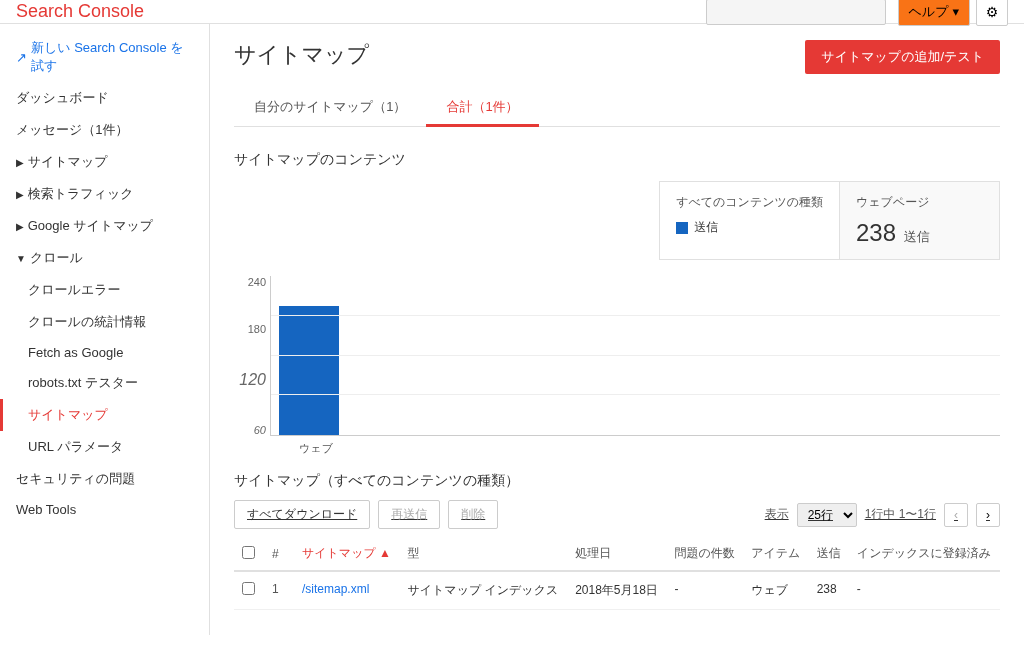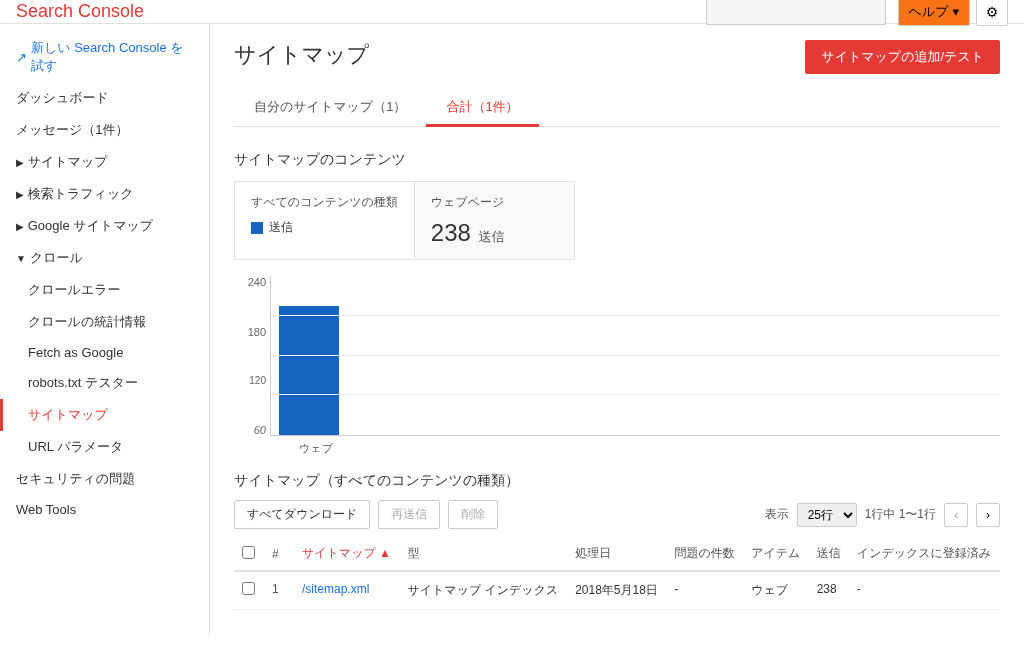--- a/index.html
+++ b/index.html
@@ -162,20 +162,21 @@
       font-weight: 500;
       color: #333;
       margin-bottom: 12px;
     }
 
     
     .sitemap-content-card {
       display: flex;
       gap: 0;
       margin-bottom: 16px;
+      justify-content: flex-end;
     }
     .content-type-box {
       border: 1px solid #e0e0e0;
       padding: 12px 16px;
       min-width: 140px;
     }
     .content-type-title {
       font-size: 12px;
       color: #555;
       margin-bottom: 8px;
@@ -215,20 +216,21 @@
       font-size: 14px;
       font-weight: 500;
       color: #333;
       margin-bottom: 10px;
     }
     .table-toolbar {
       display: flex;
       align-items: center;
       gap: 8px;
       margin-bottom: 8px;
+      text-decoration: underline;
     }
     .table-toolbar-btn {
       padding: 5px 12px;
       font-size: 12px;
       border: 1px solid #ccc;
       border-radius: 2px;
       cursor: pointer;
       background: #fff;
       color: #333;
     }
@@ -390,21 +392,21 @@
           <span style="font-size:24px;color:#333;">238</span>
           <span class="content-value-unit">送信</span>
         </div>
       </div>
     </div>
 
     <div style="position:relative; height:180px; margin-bottom:16px;">
 
       <div style="position:absolute; left:0; top:0; bottom:20px; width:36px; display:flex; flex-direction:column-reverse; justify-content:space-between; text-align:right;">
         <span style="font-size:11px;color:#666;padding-right:4px;font-style:italic;">60</span>
-        <span style="font-size:10px;color:#666;padding-right:4px;">120</span>
+        <span style="font-size:16px;color:#666;padding-right:4px;font-style:italic;">120</span>
         <span style="font-size:11px;color:#666;padding-right:4px;">180</span>
         <span style="font-size:11px;color:#666;padding-right:4px;">240</span>
       </div>
 
       <div style="position:absolute; left:36px; right:0; top:0; bottom:20px; border-left:1px solid #ccc; border-bottom:1px solid #ccc; display:flex; align-items:flex-end; padding:0 16px 0 8px;">
 
         <div style="position:absolute;left:0;right:0;bottom:25%;height:1px;background:#eee;"></div>
         <div style="position:absolute;left:0;right:0;bottom:50%;height:1px;background:#eee;"></div>
         <div style="position:absolute;left:0;right:0;bottom:75%;height:1px;background:#eee;"></div>
 

